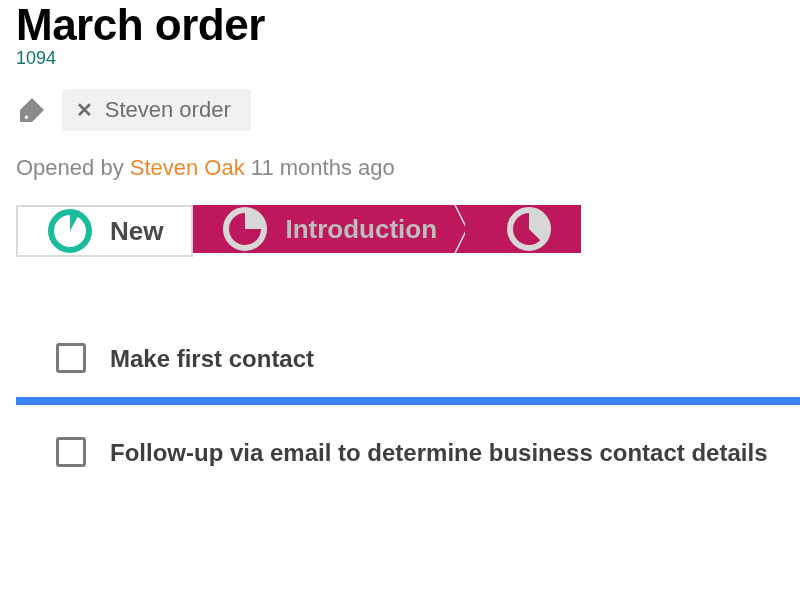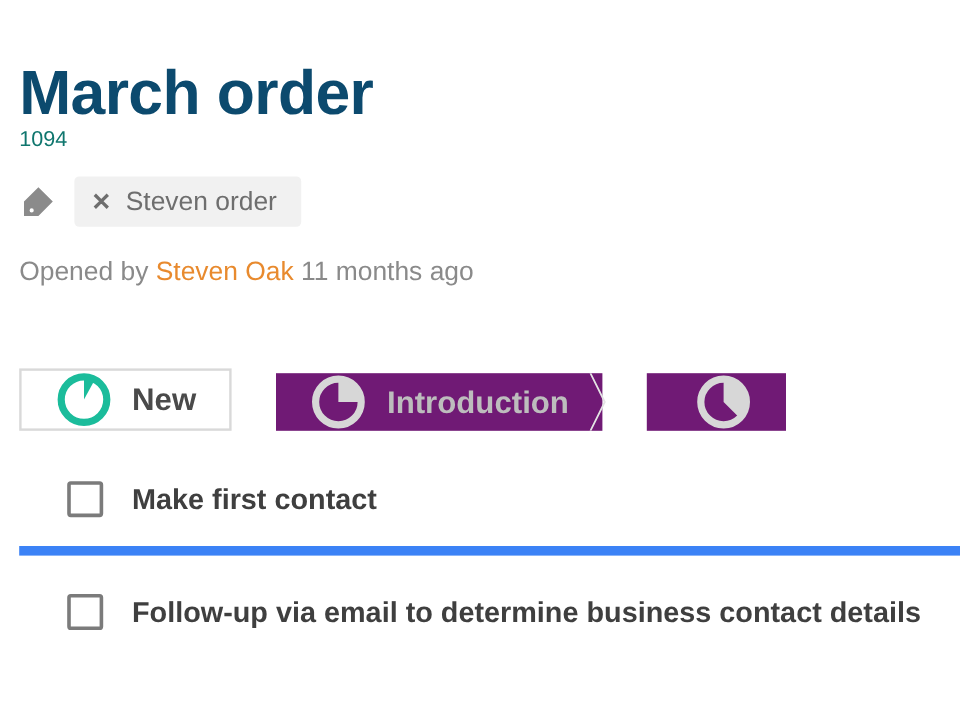--- a/index.html
+++ b/index.html
@@ -6,25 +6,24 @@
   body {
     font-family: -apple-system, "Segoe UI", "Helvetica Neue", Arial, sans-serif;
     background: #fff;
     color: #4a4a4a;
     width: 800px;
     height: 600px;
     overflow: hidden;
     padding: 0 0 0 16px;
   }
   .title {
-    font-size: 52px;
+    font-size: 44px;
     font-weight: 700;
-    color: #0c4a6e;
+    color: #000000;
     letter-spacing: -0.5px;
-    margin-top: 48px;
   }
   .order-number {
     font-size: 18px;
     color: #0f766e;
     margin-top: -2px;
   }
   .tag-row {
     display: flex;
     align-items: center;
     gap: 14px;
@@ -53,32 +52,31 @@
     margin-top: 24px;
     font-size: 22px;
     color: #8a8a8a;
     white-space: nowrap;
   }
   .meta-row .orange { color: #e88a2e; }
   .stages {
     display: flex;
     margin-top: 24px;
     height: 96px;
-    align-items: flex-end;
-    gap: 37px;
+    align-items: flex-start;
   }
   .stage {
     display: flex;
     align-items: center;
     gap: 16px;
     padding: 0 28px;
     font-size: 26px;
     font-weight: 600;
     color: #bdbdbd;
-    background: #701a75;
+    background: #be185d;
     position: relative;
     cursor: pointer;
   }
   .stage.active {
     background: #fff;
     border: 2px solid #d9d9d9;
     color: #4a4a4a;
   }
   .stage .stage-icon { flex: 0 0 auto; }
   .stage .stage-icon svg { display: block; }

